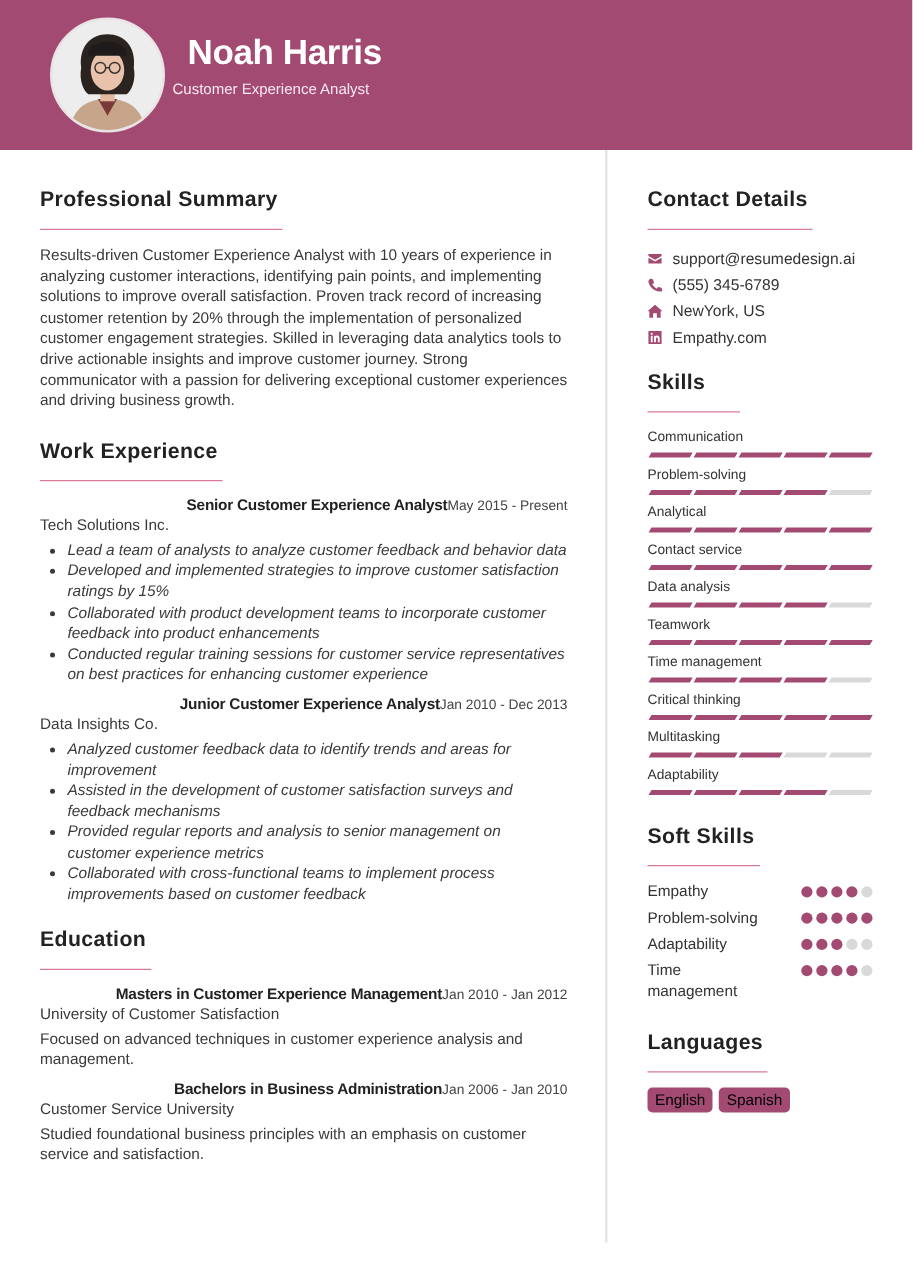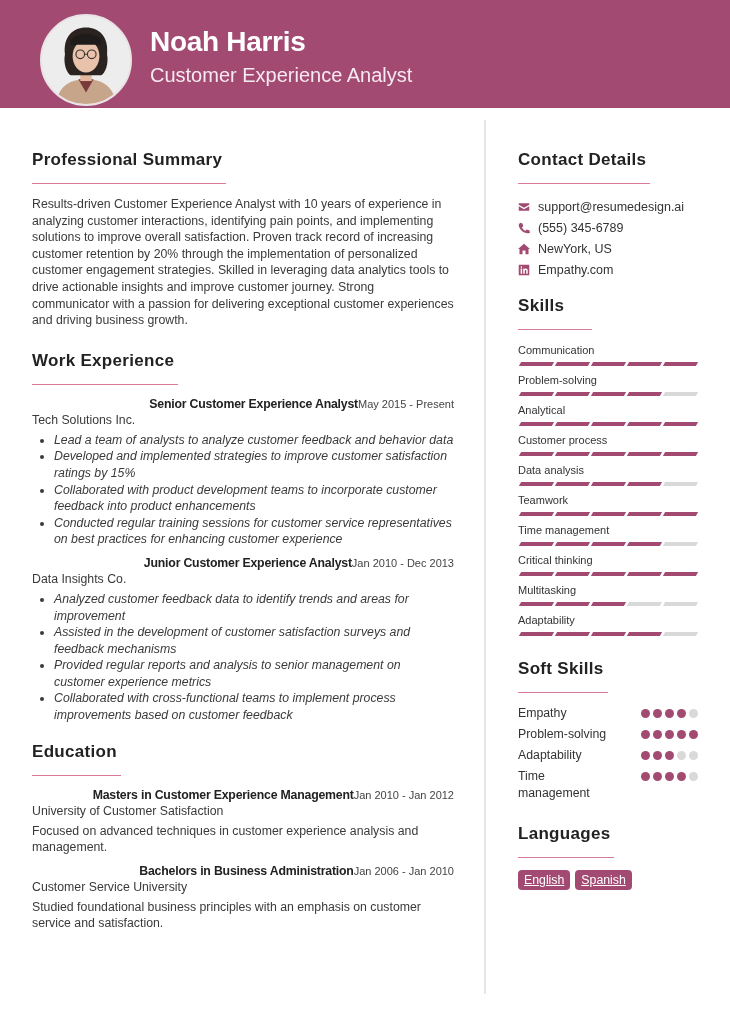--- a/index.html
+++ b/index.html
@@ -1,23 +1,23 @@
 <!DOCTYPE html>
 <html><head>
 <meta charset="utf-8">
 <style>
   * { box-sizing: border-box; margin: 0; padding: 0; }
   html, body { width: 730px; height: 1024px; background: #ffffff; overflow: hidden; }
   body { font-family: "Liberation Sans", "DejaVu Sans", sans-serif; color: #333; position: relative; }
 
-  .header { position: absolute; left: 0; top: 0; width: 730px; height: 108px; background: #a34a72; }
+  .header { position: absolute; left: 0; top: 0; width: 730px; height: 120px; background: #a34a72; }
   .avatar { position: absolute; left: 40px; top: 14px; width: 92px; height: 92px; border-radius: 50%; background: #ececec; overflow: hidden; border: 2px solid #e9e3e6; }
   .avatar svg { width: 100%; height: 100%; display: block; }
   .name { position: absolute; left: 150px; top: 26px; font-size: 28px; font-weight: bold; color: #ffffff; letter-spacing: -0.3px; }
-  .jobtitle { position: absolute; left: 150px; top: 64px; font-size: 20px; color: #f6e9ef; }
+  .jobtitle { position: absolute; left: 138px; top: 64px; font-size: 12px; color: #f6e9ef; }
 
   .divider { position: absolute; left: 484px; top: 120px; width: 2px; height: 874px; background: #e6e6e6; }
 
   .left { position: absolute; left: 32px; top: 150px; width: 422px; }
   .right { position: absolute; left: 518px; top: 150px; width: 185px; }
 
   .sec-title { display: inline-block; font-size: 17px; font-weight: bold; color: #222; padding-bottom: 13px; padding-right: 4px; border-bottom: 1.5px solid #d87b94; letter-spacing: 0.3px; margin-bottom: 12px; }
 
   .summary { font-size: 12.3px; line-height: 16.6px; color: #3a3a3a; margin-bottom: 22px; }
 
@@ -41,21 +41,21 @@
   .bar { width: 33px; height: 4px; background: #a34a72; transform: skewX(-30deg); }
   .bar.off { background: #d9d9d9; }
 
   .soft-row { display: flex; justify-content: space-between; margin-bottom: 4px; }
   .soft-label { font-size: 12.3px; color: #333; width: 110px; line-height: 17px; }
   .dots { display: flex; gap: 3px; padding-top: 4px; width: 62px; }
   .dot { width: 9px; height: 9px; border-radius: 50%; background: #a34a72; }
   .dot.off { background: #d9d9d9; }
 
   .langs { display: flex; gap: 5px; }
-  .lang { background: #a34a72; color: #ffffff; font-size: 12.3px; padding: 3px 6px; border-radius: 4px; text-decoration: underline; }
+  .lang { background: #a34a72; color: #000000; font-size: 12.3px; padding: 3px 6px; border-radius: 4px; }
 </style>
 </head>
 <body>
 
 <div class="header">
   <div class="avatar">
     <svg viewBox="0 0 92 92">
       <rect width="92" height="92" fill="#ededed"></rect>
       <path d="M14 92 C18 72 30 66 46 66 C62 66 74 72 78 92 Z" fill="#c7a58a"></path>
       <path d="M38 66 L46 80 L54 66 Z" fill="#7a3a3a"></path>
@@ -199,21 +199,21 @@
           <div class="skill-label">Analytical</div>
           <div class="bars">
             <span class="bar"></span>
             <span class="bar"></span>
             <span class="bar"></span>
             <span class="bar"></span>
             <span class="bar"></span>
           </div>
         </div>
         <div class="skill">
-          <div class="skill-label">Customer process</div>
+          <div class="skill-label">Contact service</div>
           <div class="bars">
             <span class="bar"></span>
             <span class="bar"></span>
             <span class="bar"></span>
             <span class="bar"></span>
             <span class="bar"></span>
           </div>
         </div>
         <div class="skill">
           <div class="skill-label">Data analysis</div>

